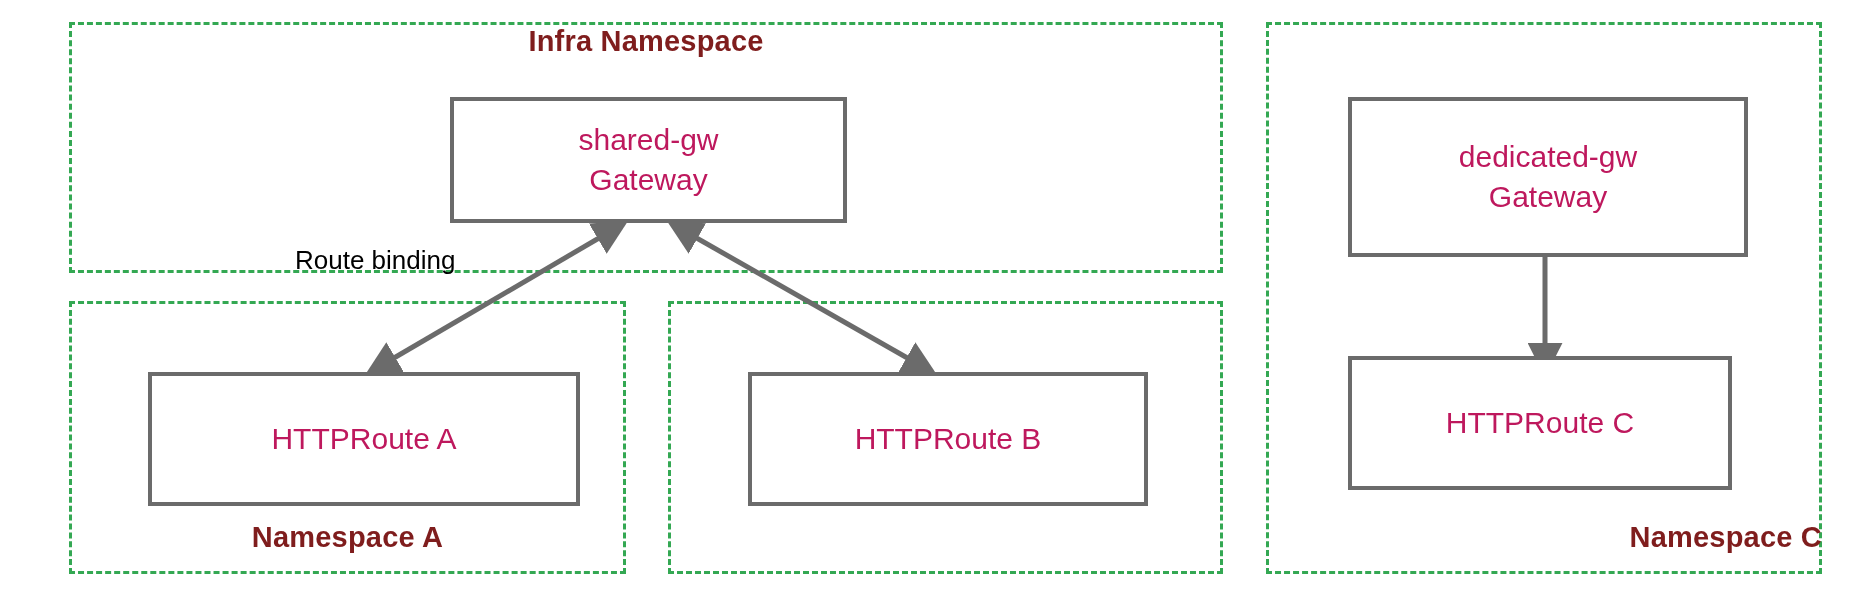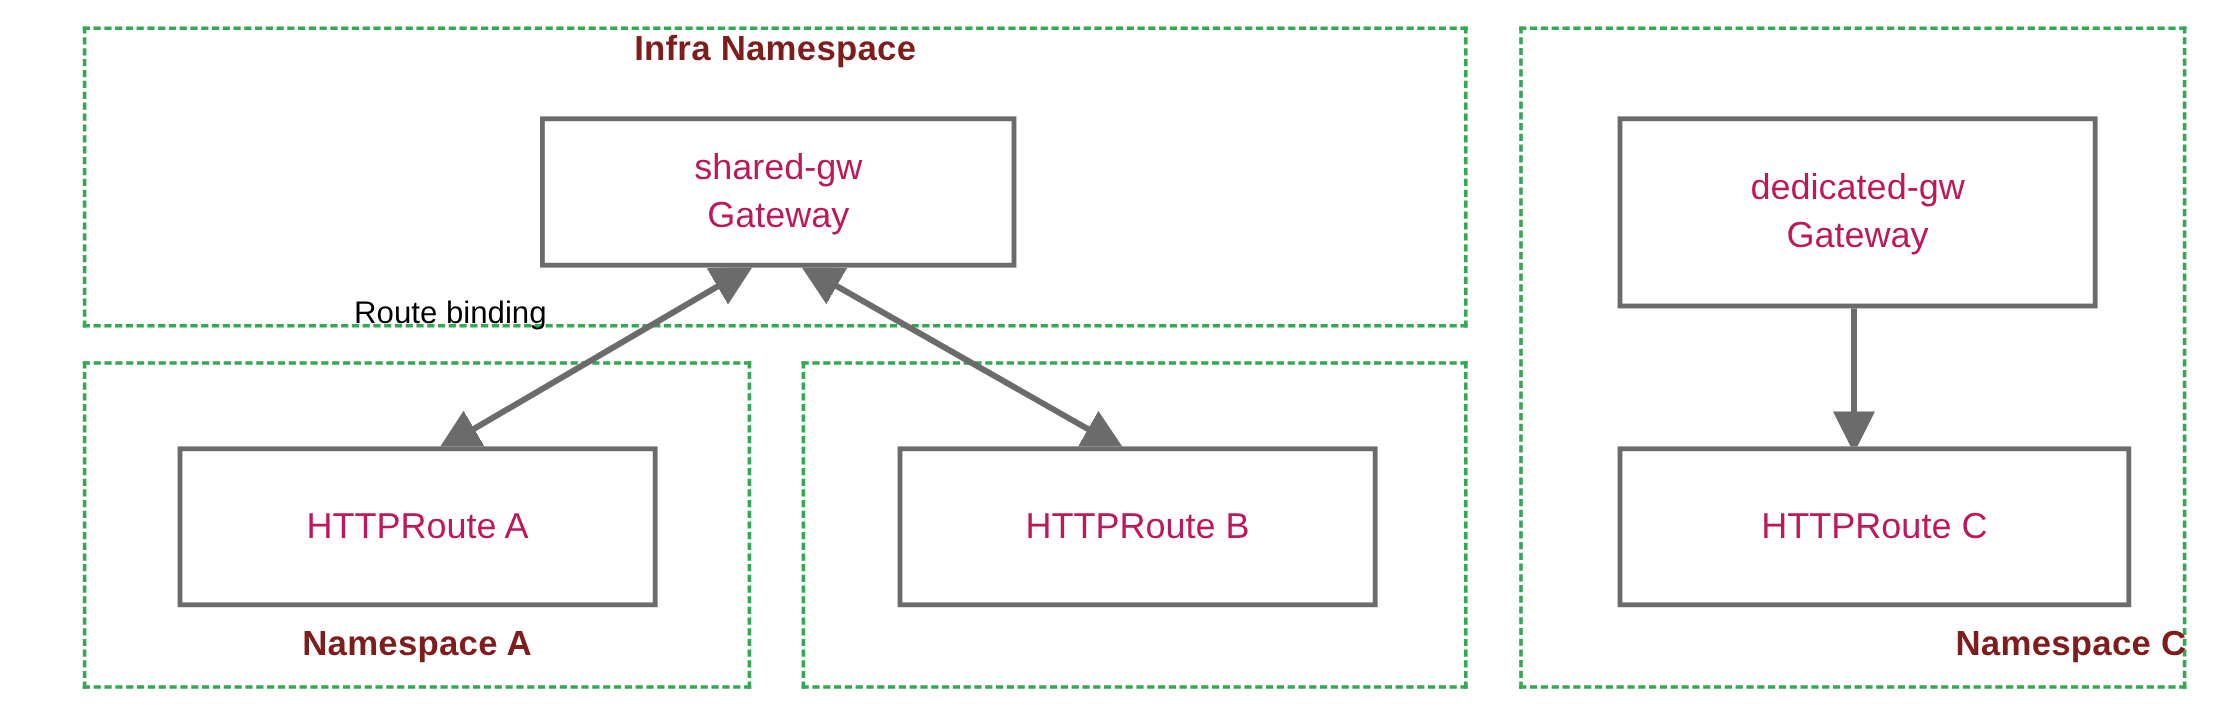--- a/index.html
+++ b/index.html
@@ -107,27 +107,27 @@
   <div class="node-box" style="left:450px; top:97px; width:397px; height:126px;">
     <span class="node-text">shared-gw
 Gateway</span>
   </div>
 
   <div class="node-box" style="left:1348px; top:97px; width:400px; height:160px;">
     <span class="node-text">dedicated-gw
 Gateway</span>
   </div>
 
-  <div class="node-box" style="left:148px; top:372px; width:400px; height:134px;">
+  <div class="node-box" style="left:148px; top:372px; width:432px; height:134px;">
     <span class="node-text">HTTPRoute A</span>
   </div>
 
   <div class="node-box" style="left:748px; top:372px; width:400px; height:134px;">
     <span class="node-text">HTTPRoute B</span>
   </div>
 
-  <div class="node-box" style="left:1348px; top:372px; width:428px; height:134px;">
+  <div class="node-box" style="left:1348px; top:356px; width:384px; height:134px;">
     <span class="node-text">HTTPRoute C</span>
   </div>
 
   <div class="edge-label" style="left:295px; top:245px;">Route binding</div>
 
 </div>
 
 </body></html>

